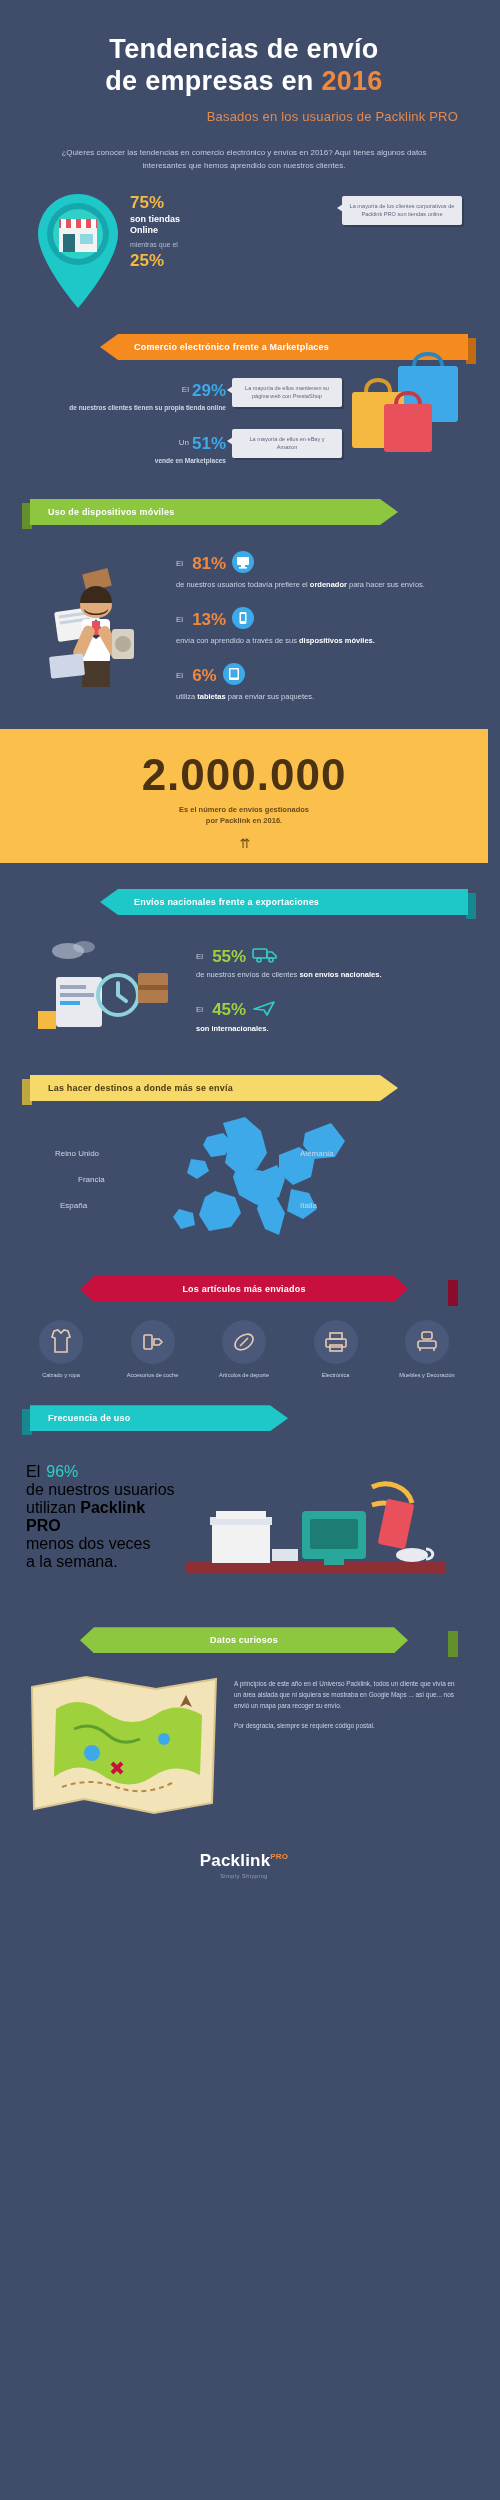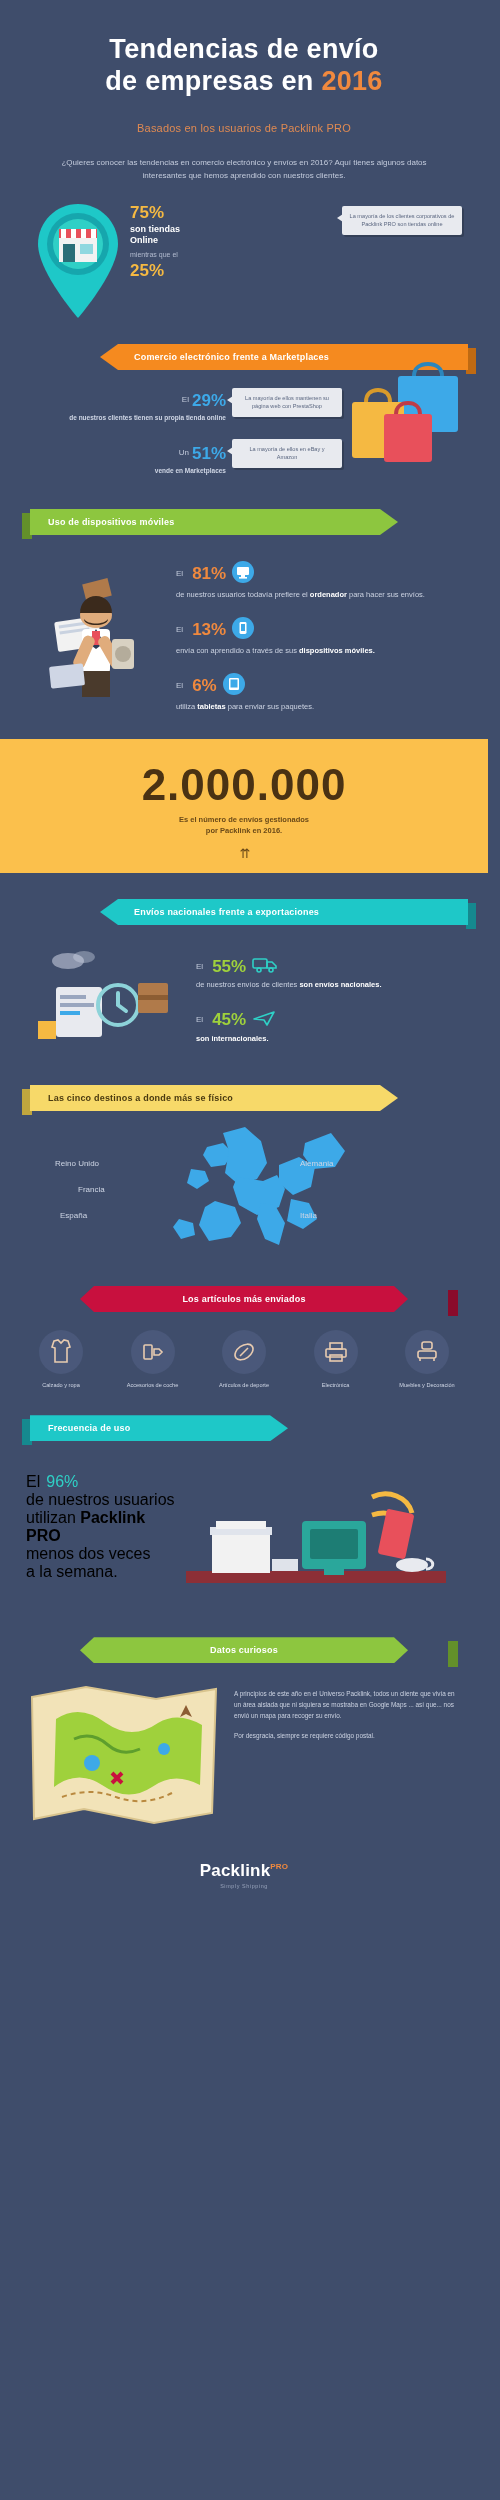--- a/index.html
+++ b/index.html
@@ -9,21 +9,21 @@
     font-family: "Liberation Sans", sans-serif;
     overflow: hidden; position: relative;
   }
   .page { width: 488px; height: 2500px; position: relative; background:#3f4d6b; }
 
   
   .header { padding: 34px 30px 0; text-align: center; }
   .title-l1 { font-size: 27px; font-weight: bold; color: #ffffff; letter-spacing: .3px; line-height: 1.18; }
   .title-l2 { font-size: 27px; font-weight: bold; color: #ffffff; letter-spacing: .3px; line-height: 1.18; }
   .title-year { color: #f0893e; }
-  .subtitle { margin-top: 24px; font-size: 11px; color: #e08a52; letter-spacing: .2px; }
+  .subtitle { margin-top: 11px; font-size: 13px; color: #e08a52; letter-spacing: .2px; text-align: right; }
   .intro { margin: 22px auto 0; width: 400px; font-size: 8px; line-height: 1.65; color: #c3cbdc; }
 
   
   .banner-wrap { position: relative; margin-top: 22px; }
   .banner {
     position: relative; height: 26px; display: flex; align-items: center;
     color: #fff; font-size: 9px; font-weight: bold; letter-spacing: .2px;
   }
   .banner.right { margin-left: 30px; margin-right: 90px; padding-left: 18px;
     clip-path: polygon(0 0, calc(100% - 18px) 0, 100% 50%, calc(100% - 18px) 100%, 0 100%); }
@@ -309,21 +309,21 @@
                 </svg></span>
           </div>
           <div class="cap"><b>son internacionales.</b></div>
         </div>
       </div>
     </div>
   </div>
 
   <div class="banner-wrap" style="margin-top:28px;">
     <div class="banner-tail l dk-yellow"></div>
-    <div class="banner right bg-yellow t-dark">Las cinco destinos a donde más se físico</div>
+    <div class="banner right bg-yellow t-dark">Las hacer destinos a donde más se envía</div>
   </div>
 
   <div class="mapbox">
     <svg width="250" height="150" viewBox="0 0 250 150">
       <g fill="#3da9e8">
         <path d="M88 24 l16 -4 l10 10 l-8 12 l-14 2 l-8 -12 z"></path>
         <path d="M72 46 l14 2 l4 10 l-12 8 l-10 -6 z"></path>
         <path d="M104 10 l22 -6 l16 14 l6 22 l-10 16 l-18 6 l-14 -12 l4 -22 z"></path>
         <path d="M118 54 l26 4 l14 -6 l8 14 l-6 18 l-22 8 l-18 -10 l-6 -18 z"></path>
         <path d="M96 78 l20 6 l6 16 l-10 14 l-22 4 l-10 -16 l6 -18 z"></path>

